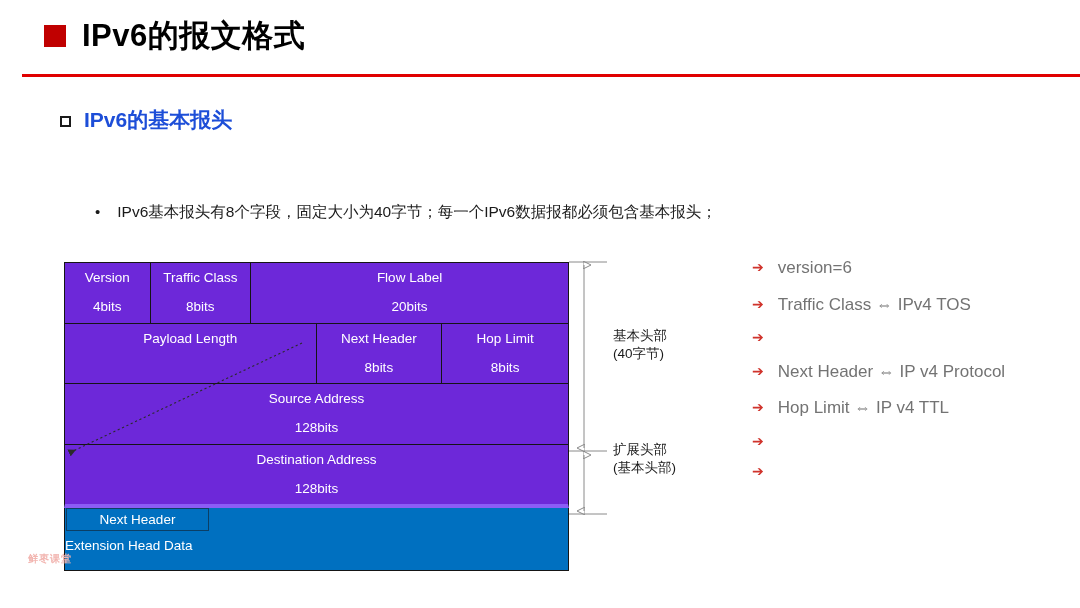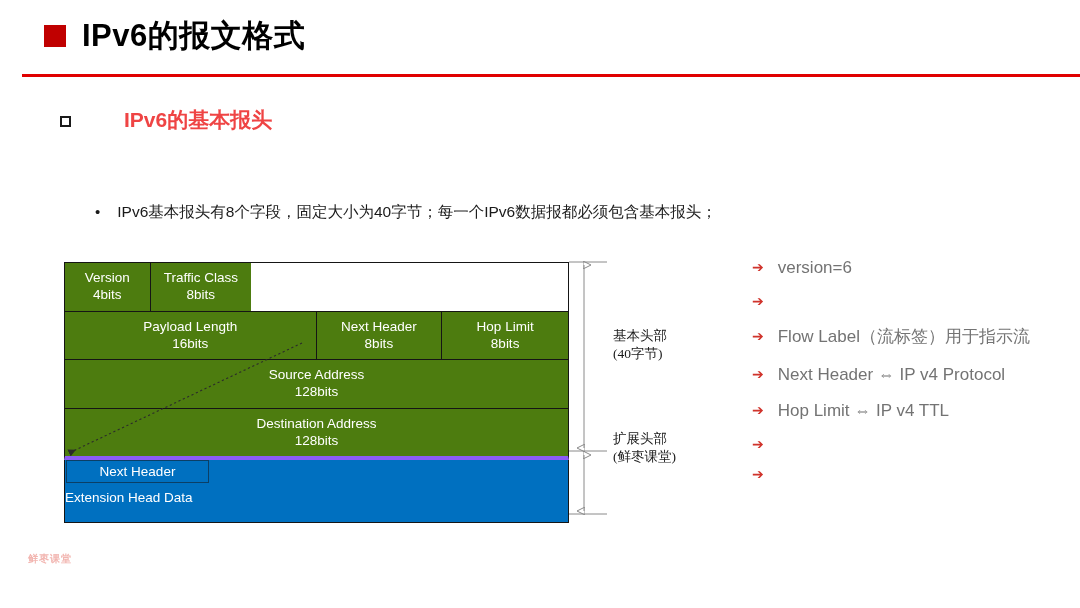--- a/index.html
+++ b/index.html
@@ -61,23 +61,22 @@
     height: 11px;
     border: 2px solid #1a1a1a;
     box-sizing: border-box;
     flex: none;
     position: relative;
     top: 1px;
   }
   .subhead-text {
     font-size: 21px;
     font-weight: bold;
-    color: #ef4444;
-    white-space: nowrap;
-    margin-left: 40px;
+    color: #1d4ed8;
+    white-space: nowrap;
   }
 
   
   .lvl3-row {
     position: absolute;
     left: 95px;
     top: 170px;
     display: flex;
     align-items: baseline;
     gap: 17px;
@@ -105,34 +104,35 @@
     display: flex;
     width: 100%;
     box-sizing: border-box;
     border: 1px solid #151515;
     border-bottom: none;
   }
   .hdr-row.last-orange {
     border-bottom: 4px solid #8b5cf6;
   }
   .cell {
-    background: #4d7c0f;
+    background: #6d28d9;
     color: #ffffff;
     text-align: center;
     font-size: 13.5px;
     line-height: 1.28;
     padding: 6px 2px 7px;
     box-sizing: border-box;
     border-right: 1px solid #151515;
   }
   .cell:last-child {
     border-right: none;
   }
   .cell .l2 {
     display: block;
+    margin-top: 12px;
   }
 
   
   .ext-block {
     position: relative;
     width: 100%;
     box-sizing: border-box;
     background: #0070C0;
     border: 1px solid #151515;
     border-top: none;
@@ -180,24 +180,23 @@
     width: 170px;
     height: 270px;
   }
   .measure-label {
     position: absolute;
     left: 44px;
     font-size: 13.5px;
     color: #1a1a1a;
     line-height: 1.35;
     white-space: nowrap;
-    font-family: Liberation Serif, serif;
   }
   .measure-label.basic { top: 72px; }
-  .measure-label.ext   { top: 175px; }
+  .measure-label.ext   { top: 186px; }
 
   
   .notes {
     position: absolute;
     left: 752px;
     top: 258px;
     width: 320px;
   }
   .note-item {
     display: flex;
@@ -253,26 +252,29 @@
 
   <div class="hdr-row">
     <div class="cell" style="width:17%">
       <span>Version</span>
       <span class="l2">4bits</span>
     </div>
     <div class="cell" style="width:20%">
       <span>Traffic Class</span>
       <span class="l2">8bits</span>
     </div>
+    <div class="cell" style="width:63%">
+      <span>Flow Label</span>
+      <span class="l2">20bits</span>
+    </div>
   </div>
 
   <div class="hdr-row">
     <div class="cell" style="width:50%">
       <span>Payload Length</span>
-      <span class="l2">16bits</span>
     </div>
     <div class="cell" style="width:25%">
       <span>Next Header</span>
       <span class="l2">8bits</span>
     </div>
     <div class="cell" style="width:25%">
       <span>Hop Limit</span>
       <span class="l2">8bits</span>
     </div>
   </div>
@@ -325,35 +327,35 @@
 
     <line x1="15" y1="200" x2="15" y2="256" stroke="#8a8a8a" stroke-width="1" marker-start="url(#up)" marker-end="url(#dn)"></line>
   </svg>
 
   <div class="measure-label basic">
     <div>基本头部</div>
     <div>(40字节)</div>
   </div>
   <div class="measure-label ext">
     <div>扩展头部</div>
-    <div>(鲜枣课堂)</div>
+    <div>(基本头部)</div>
   </div>
 </div>
 
 <div class="notes">
   <div class="note-item">
     <span class="note-arrow">➔</span>
     <span class="note-text">version=6</span>
   </div>
   <div class="note-item">
     <span class="note-arrow">➔</span>
-  </div>
-  <div class="note-item">
-    <span class="note-arrow">➔</span>
-    <span class="note-text">Flow Label（流标签）用于指示流</span>
+    <span class="note-text">Traffic Class ⇔ IPv4 TOS</span>
+  </div>
+  <div class="note-item">
+    <span class="note-arrow">➔</span>
   </div>
   <div class="note-item">
     <span class="note-arrow">➔</span>
     <span class="note-text">Next Header ⇔ IP v4 Protocol</span>
   </div>
   <div class="note-item">
     <span class="note-arrow">➔</span>
     <span class="note-text">Hop Limit ⇔ IP v4 TTL</span>
   </div>
   <div class="note-item">

